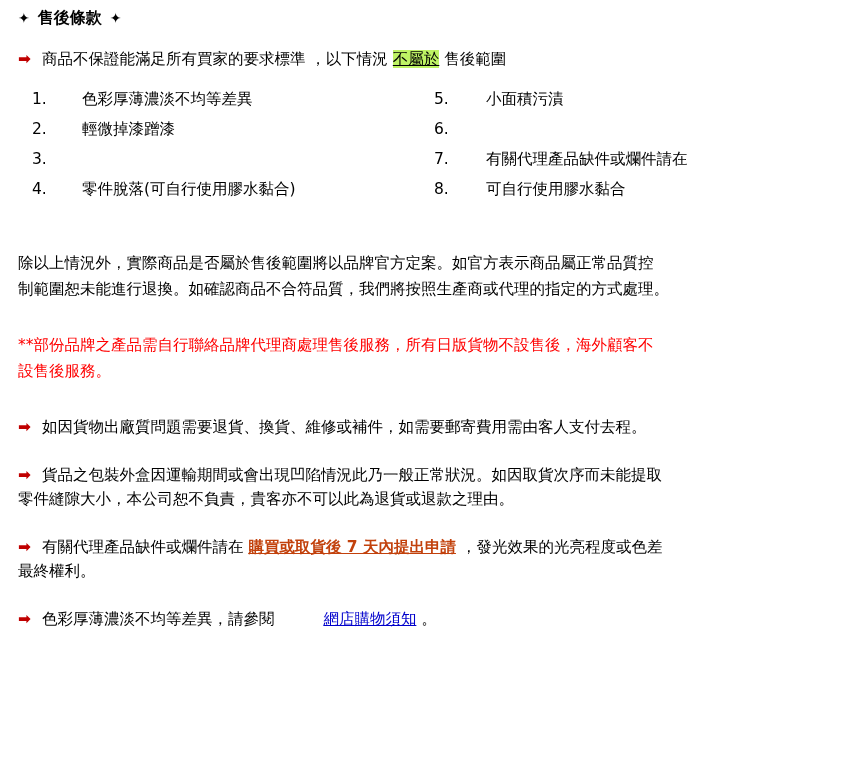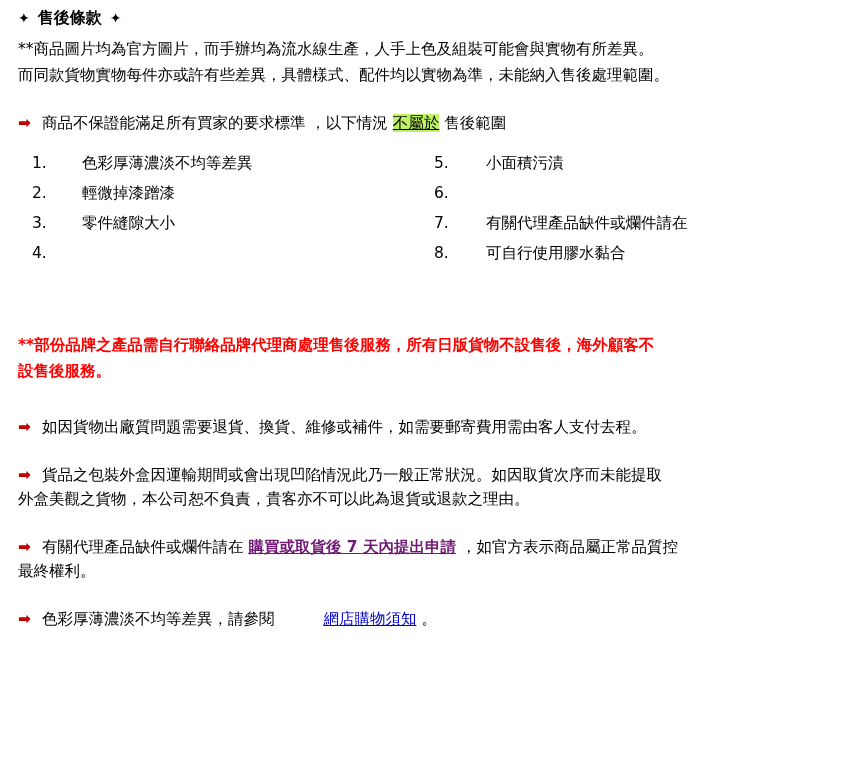--- a/index.html
+++ b/index.html
@@ -47,24 +47,24 @@
     color: #c00000;
     font-weight: bold;
     margin-right: 6px;
   }
   .hl-yellow {
     background: #bef264;
     text-decoration: underline;
   }
   .red-bold {
     color: #ff0000;
-    font-weight: bold;
+    font-weight: normal;
   }
   .red-underline {
-    color: #701a75;
+    color: #c2410c;
     font-weight: bold;
     text-decoration: underline;
   }
   .link {
     color: #0000cc;
     text-decoration: underline;
     cursor: pointer;
     margin-left: 44px;
   }
   .list-wrap {
@@ -103,24 +103,20 @@
 <body>
 
 <div class="page">
 
   <div class="title-row">
     <span class="diamond">✦</span>
     <span>售後條款</span>
     <span class="diamond">✦</span>
   </div>
 
-  <div class="block">
-    <p class="para">**商品圖片均為官方圖片，而手辦均為流水線生產，人手上色及組裝可能會與實物有所差異。</p>
-    <p class="para">而同款貨物實物每件亦或許有些差異，具體樣式、配件均以實物為準，未能納入售後處理範圍。</p>
-  </div>
 
   <div class="spacer-sm"></div>
 
   <div class="arrow-line">
     <span class="arrow">➡</span>
     <span>商品不保證能滿足所有買家的要求標準 ，以下情況</span>
     <span class="hl-yellow">不屬於</span>
     <span>售後範圍</span>
   </div>
 
@@ -130,24 +126,24 @@
         <li>
           <span class="num">1.</span>
           <span class="item-text">色彩厚薄濃淡不均等差異</span>
         </li>
         <li>
           <span class="num">2.</span>
           <span class="item-text">輕微掉漆蹭漆</span>
         </li>
         <li>
           <span class="num">3.</span>
-          <span class="item-text">零件縫隙大小</span>
         </li>
         <li>
           <span class="num">4.</span>
+          <span class="item-text">零件脫落(可自行使用膠水黏合)</span>
         </li>
       </ol>
     </div>
     <div class="list-col">
       <ol>
         <li>
           <span class="num right-col">5.</span>
           <span class="item-text">小面積污漬</span>
         </li>
         <li>
@@ -160,50 +156,54 @@
         <li>
           <span class="num right-col">8.</span>
           <span class="item-text">可自行使用膠水黏合</span>
         </li>
       </ol>
     </div>
   </div>
 
   <div class="spacer-lg"></div>
 
+  <div class="block">
+    <p class="para">除以上情況外，實際商品是否屬於售後範圍將以品牌官方定案。如官方表示商品屬正常品質控</p>
+    <p class="para">制範圍恕未能進行退換。如確認商品不合符品質，我們將按照生產商或代理的指定的方式處理。</p>
+  </div>
 
   <div class="spacer-md"></div>
 
   <div class="block">
     <p class="para red-bold">**部份品牌之產品需自行聯絡品牌代理商處理售後服務，所有日版貨物不設售後，海外顧客不</p>
     <p class="para red-bold">設售後服務。</p>
   </div>
 
   <div class="spacer-md"></div>
 
   <div class="block">
     <span class="arrow">➡</span>
     <span>如因貨物出廠質問題需要退貨、換貨、維修或補件，如需要郵寄費用需由客人支付去程。</span>
   </div>
 
   <div class="spacer-sm"></div>
 
   <div class="block">
     <span class="arrow">➡</span>
     <span>貨品之包裝外盒因運輸期間或會出現凹陷情況此乃一般正常狀況。如因取貨次序而未能提取</span>
-    <div>外盒美觀之貨物，本公司恕不負責，貴客亦不可以此為退貨或退款之理由。</div>
+    <div>零件縫隙大小，本公司恕不負責，貴客亦不可以此為退貨或退款之理由。</div>
   </div>
 
   <div class="spacer-sm"></div>
 
   <div class="block">
     <span class="arrow">➡</span>
     <span>有關代理產品缺件或爛件請在</span>
     <span class="red-underline">購買或取貨後 7 天內提出申請</span>
-    <span>，如官方表示商品屬正常品質控</span>
+    <span>，發光效果的光亮程度或色差</span>
     <div>最終權利。</div>
   </div>
 
   <div class="spacer-sm"></div>
 
   <div class="block">
     <span class="arrow">➡</span>
     <span>色彩厚薄濃淡不均等差異，請參閱</span>
     <a class="link">網店購物須知</a>
     <span> 。</span>

